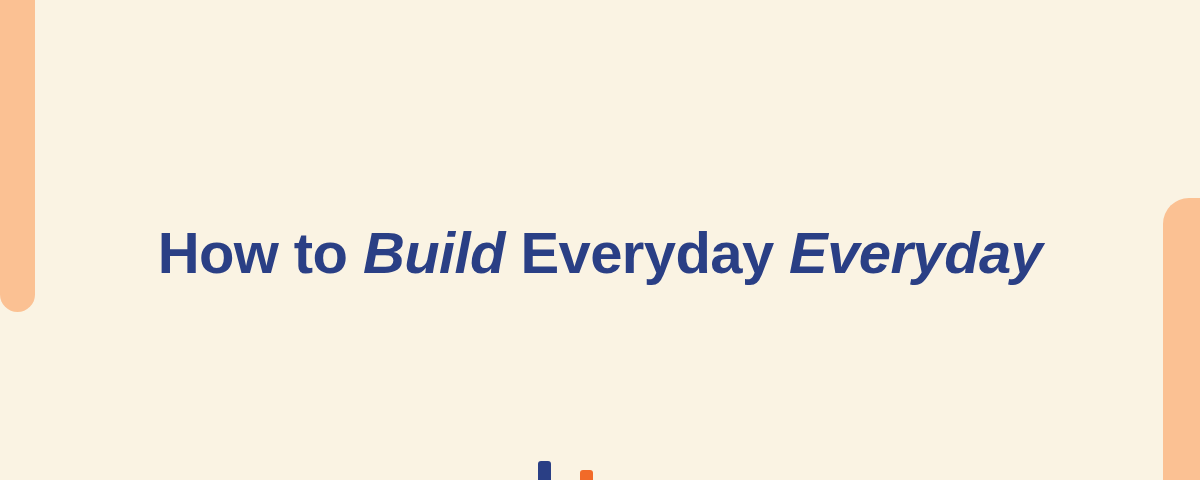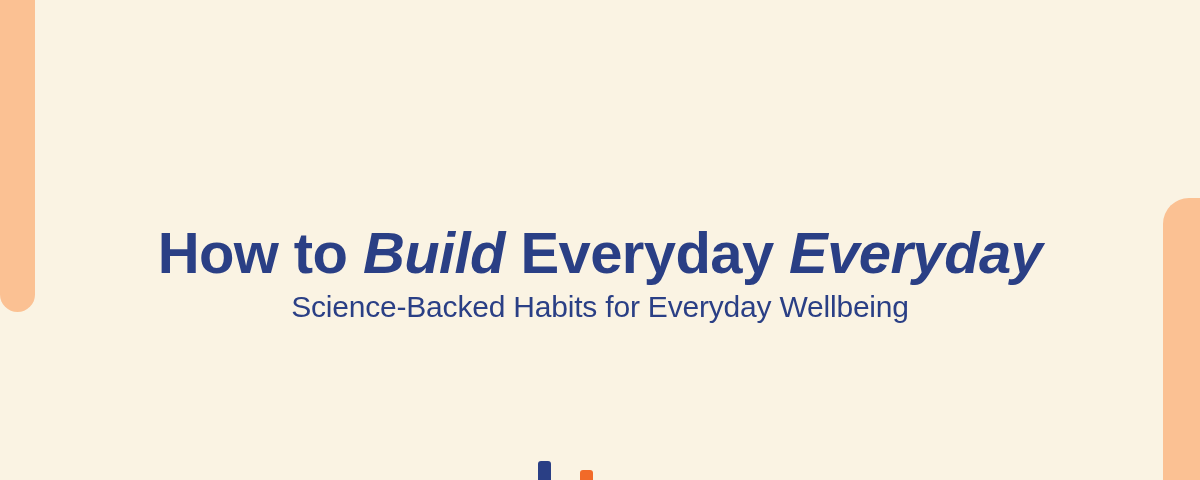--- a/index.html
+++ b/index.html
@@ -120,21 +120,20 @@
 
 <div id="slide">
 
   <div class="accent-bar-left"></div>
 
   <div class="accent-bar-right"></div>
 
   <div class="headline-block">
     <h1 class="slide-title"><span class="plain">How to </span><span class="em">Build</span><span class="plain"> Everyday </span><span class="em">Everyday</span></h1>
 
-    <p class="slide-subtitle">Science-Backed Habits for Everyday Wellbeing</p>
   </div>
 
   <div class="chart-strip">
     <div class="chart-plot">
       <div class="chart-bar series-a" style="height: 19px; background: rgb(42, 63, 133);"></div>
       <div class="chart-bar series-b" style="height: 10px; background: rgb(242, 106, 40);"></div>
     </div>
   </div>
 
 </div>

